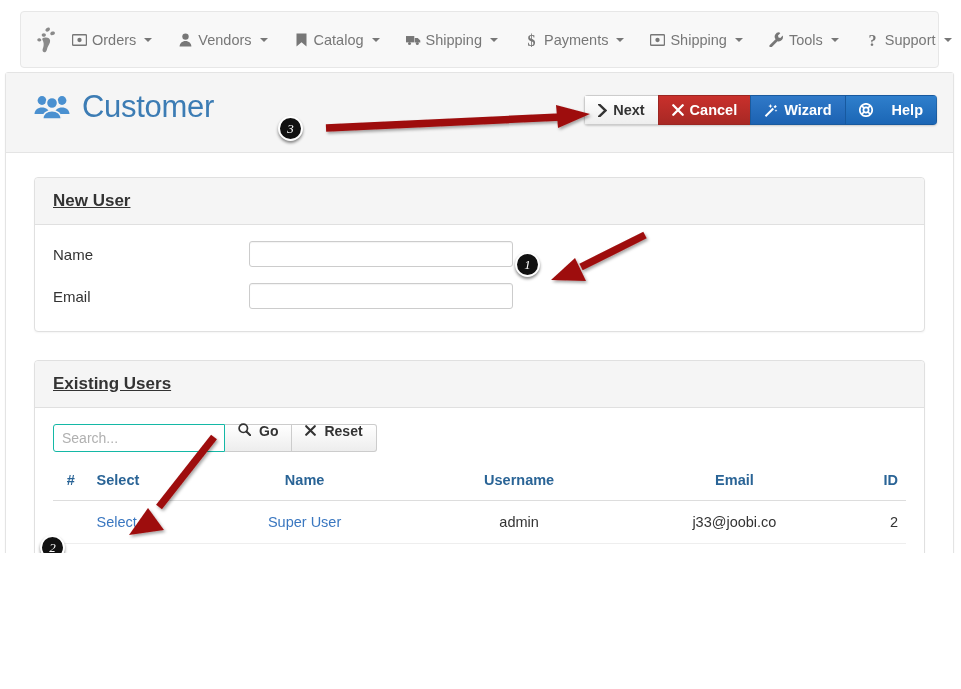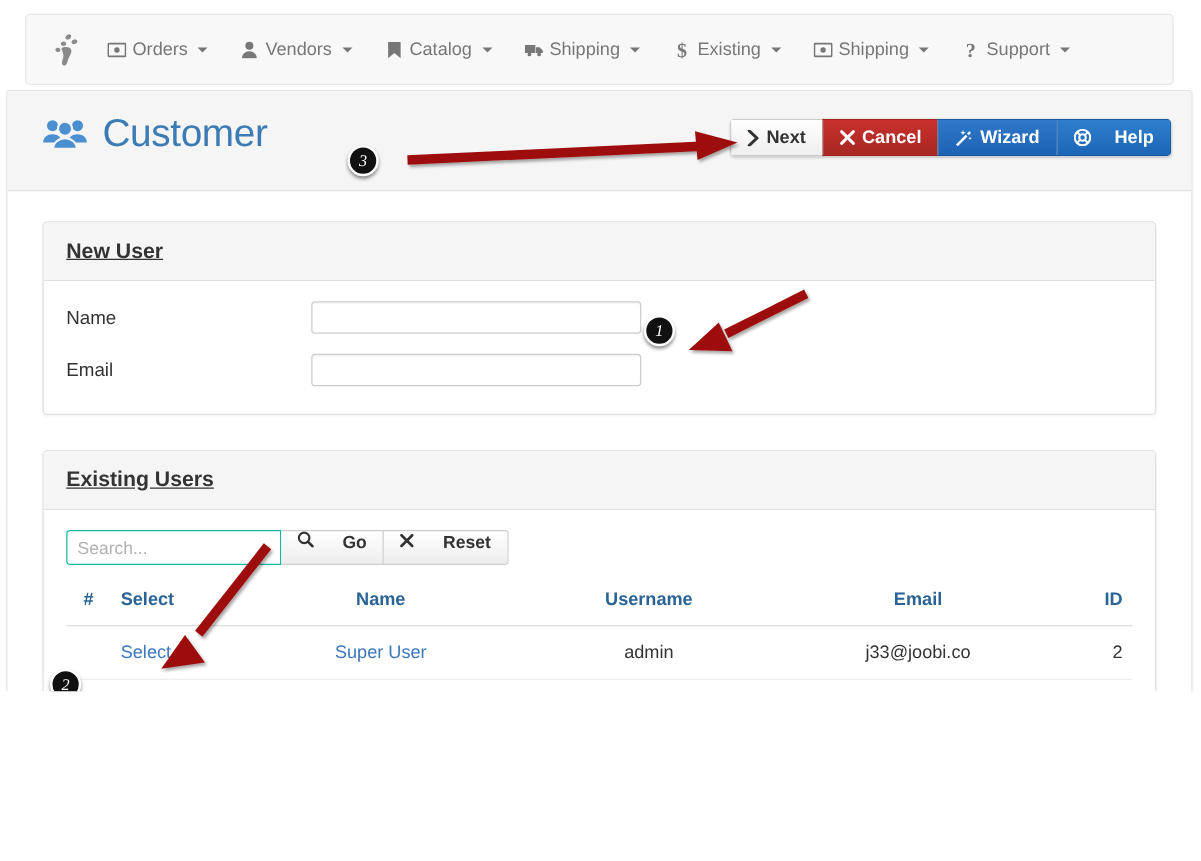--- a/index.html
+++ b/index.html
@@ -189,24 +189,24 @@
     border-radius: 3px 0 0 3px;
     padding: 2px 8px;
     font-size: 14px;
     color: #555;
     font-family: "Liberation Sans", sans-serif;
     outline: none;
     background: #fff;
   }
   .search-input::placeholder { color: #b0b0b0; }
   .btn-sm {
-    display: flex; align-items: flex-start; justify-content: center;
-    gap: 23px;
+    display: flex; align-items: flex-end; justify-content: center;
+    gap: 8px;
     height: 28px;
-    padding: 0 13px;
+    padding: 12px 13px;
     font-size: 14px;
     font-weight: bold;
     color: #333;
     background: linear-gradient(#ffffff, #ededed);
     border: 1px solid #cccccc;
     border-left: none;
     cursor: pointer;
     white-space: nowrap;
   }
   .btn-sm.last { border-radius: 0 3px 3px 0; }
@@ -326,35 +326,44 @@
         <span>Shipping</span>
         <span class="caret"></span>
       </div>
 
       <div class="nav-item">
         <span class="ico">
           <svg width="11" height="16" viewBox="0 0 11 16">
               <text x="5.5" y="13.5" font-family="Liberation Serif, serif" font-size="16" font-weight="bold" fill="currentColor" text-anchor="middle">$</text>
             </svg>
         </span>
-        <span>Existing</span>
+        <span>Payments</span>
         <span class="caret"></span>
       </div>
 
       <div class="nav-item">
         <span class="ico">
           <svg width="15" height="12" viewBox="0 0 16 12">
               <rect x="0.5" y="0.5" width="15" height="11" rx="1" fill="none" stroke="currentColor" stroke-width="1.6"></rect>
               <circle cx="8" cy="6" r="2.3" fill="currentColor"></circle>
             </svg>
         </span>
         <span>Shipping</span>
         <span class="caret"></span>
       </div>
 
+      <div class="nav-item">
+        <span class="ico">
+          <svg width="15" height="15" viewBox="0 0 15 15">
+              <path d="M10.6 0.4a4.3 4.3 0 0 0-4 6.9L0.8 13a1.4 1.4 0 0 0 2 2l5.7-5.8a4.3 4.3 0 0 0 5.2-5.6l-2.3 2.3-1.9-.5-.5-1.9 2.3-2.3a4.3 4.3 0 0 0-.7-.8z" fill="currentColor"></path>
+            </svg>
+        </span>
+        <span>Tools</span>
+        <span class="caret"></span>
+      </div>
 
       <div class="nav-item">
         <span class="ico">
           <svg width="11" height="16" viewBox="0 0 11 16">
               <text x="5.5" y="13.5" font-family="Liberation Serif, serif" font-size="16" font-weight="bold" fill="currentColor" text-anchor="middle">?</text>
             </svg>
         </span>
         <span>Support</span>
         <span class="caret"></span>
       </div>

